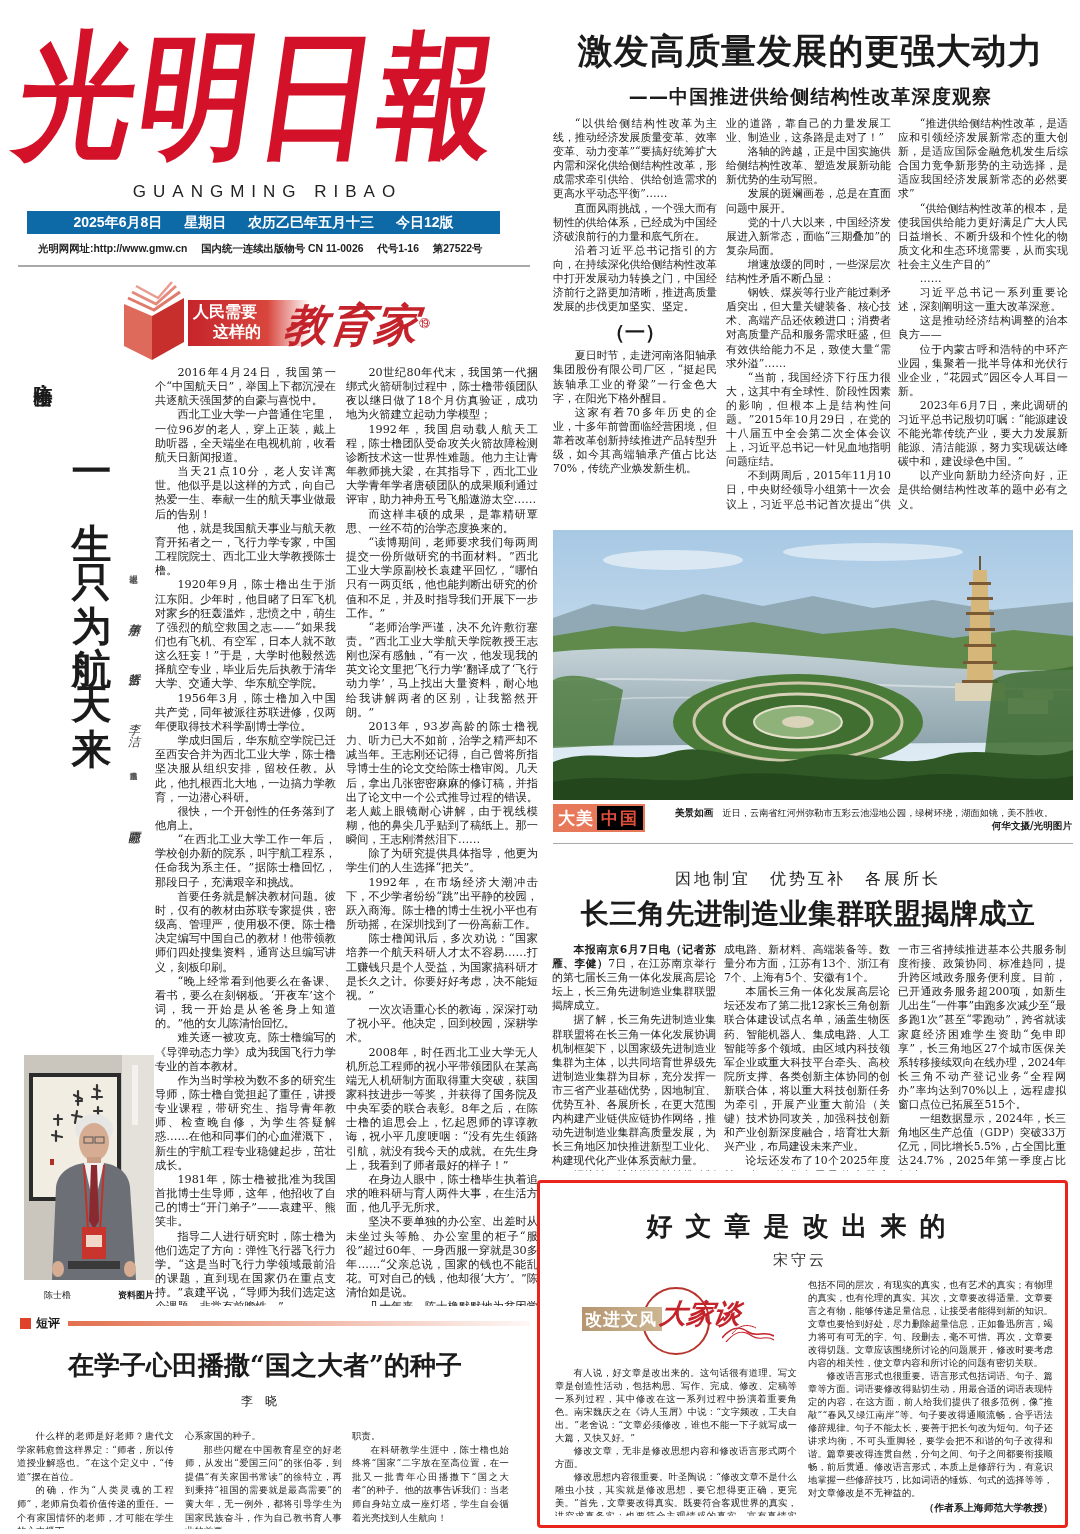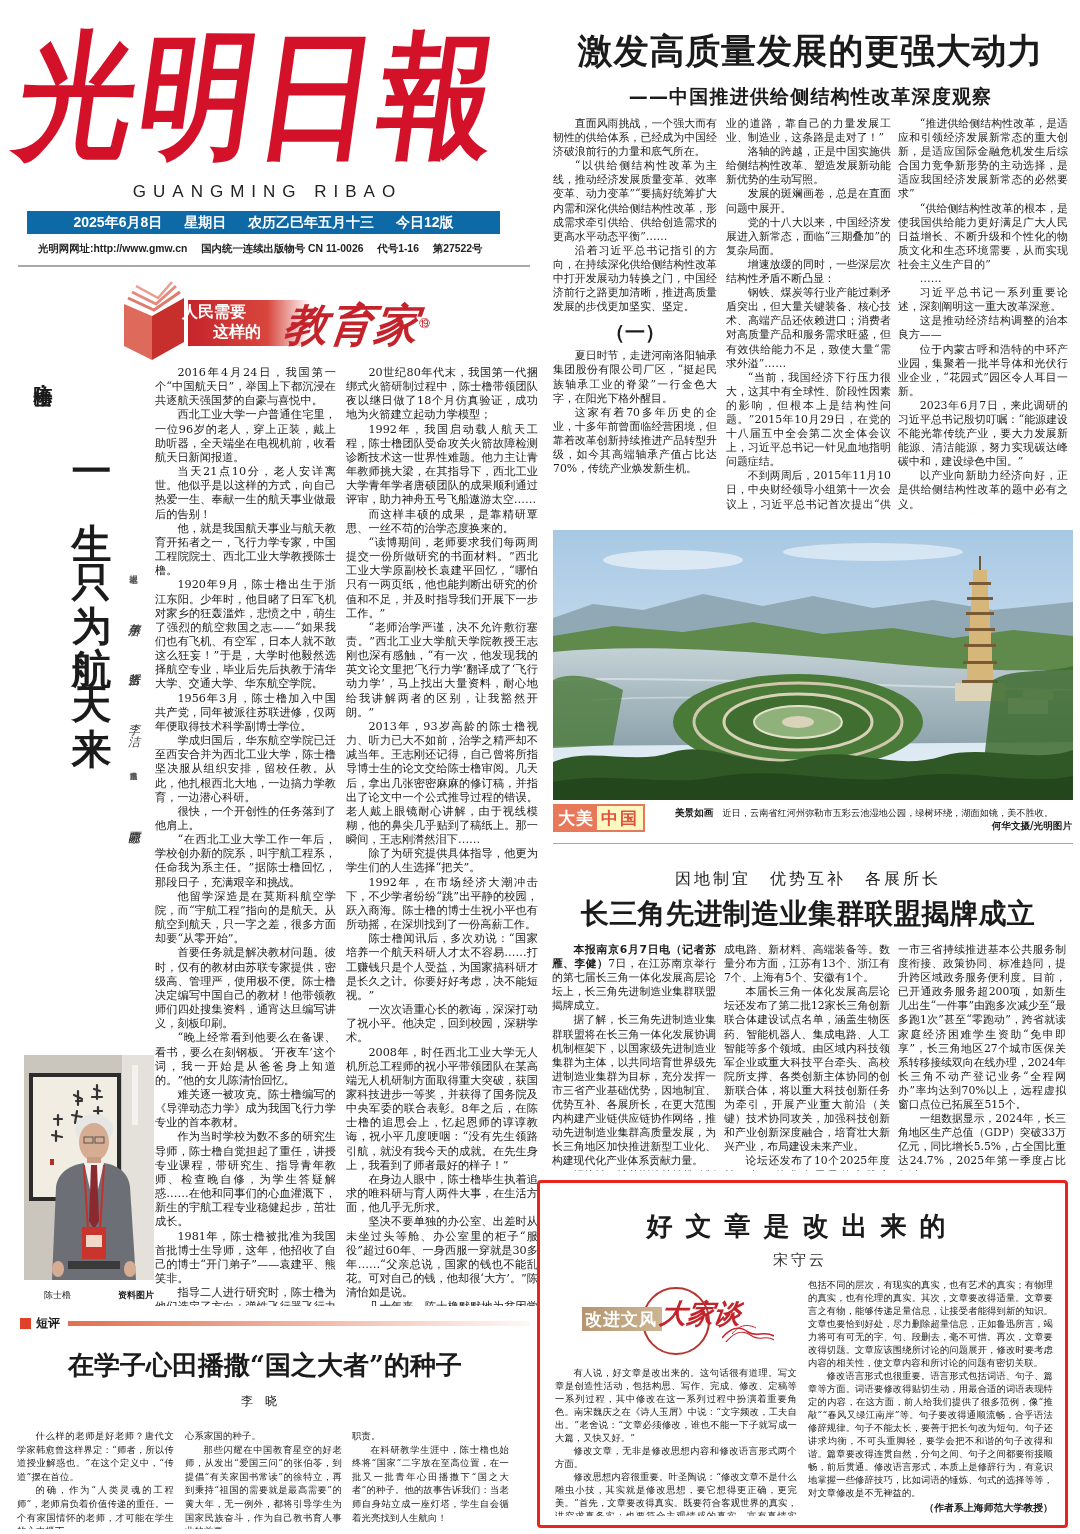--- a/index.html
+++ b/index.html
@@ -24,21 +24,21 @@
 
   
   .lead-title{left:548px;top:30px;width:525px;text-align:center;font-size:35px;font-weight:900;letter-spacing:0.8px;line-height:42px;white-space:nowrap;}
   .lead-sub{left:548px;top:84px;width:525px;text-align:center;font-family:"DejaVu Sans",sans-serif;font-weight:700;font-size:19px;letter-spacing:1.2px;white-space:nowrap;}
   .lead-col{font-size:10.9px;line-height:14.1px;top:117px;height:396px;}
   .sec-mark{text-align:center;font-family:"DejaVu Sans",sans-serif;font-weight:700;font-size:20px;line-height:24px;margin:6px 0 5px 0;text-indent:0;}
 
   
   .band{left:188px;top:300px;width:122px;height:46px;background:linear-gradient(90deg,#c5242b 0%,#d8463d 65%,rgba(216,70,61,0) 100%);}
   .band-t1,.band-t2{color:#fff;font-family:"DejaVu Sans",sans-serif;font-weight:700;font-size:16px;line-height:18px;white-space:nowrap;}
-  .band-t1{left:182px;top:303px;font-family:Liberation Serif, serif;}
+  .band-t1{left:193px;top:303px;font-family:Liberation Serif, serif;}
   .band-t2{left:213px;top:323px;}
   .edu-hl{left:284px;top:296px;font-size:44px;font-weight:700;font-style:italic;color:#c4232b;letter-spacing:1px;white-space:nowrap;transform:skewX(-6deg);}
   .edu-num{left:419px;top:316px;font-size:11px;color:#c4232b;}
   .kicker-v{left:34px;top:371px;font-size:19px;font-weight:700;letter-spacing:1px;line-height:20px;}
   .title-v{left:72px;top:450px;font-family:"DejaVu Sans",sans-serif;font-size:40px;font-weight:900;letter-spacing:41px;line-height:40px;}
   .byl-role{font-size:8.6px;color:#555;line-height:10px;}
   .byl-name{font-size:12px;font-style:italic;line-height:13px;color:#333;}
   .chen-col{font-size:11.2px;line-height:14.15px;top:366px;height:940px;}
   .photo-cap{left:24px;top:1289px;width:130px;font-size:9px;}
   .photo-cap .cr{float:right;font-weight:700;font-family:"DejaVu Sans",sans-serif;}
@@ -48,21 +48,21 @@
   .sc-label{left:36px;top:1315px;font-family:"DejaVu Sans",sans-serif;font-weight:700;font-size:12px;}
   .sc-bar{left:68px;top:1321px;width:462px;height:5px;background:linear-gradient(90deg,#e2704f,rgba(226,112,79,0.05));}
   .sc-title{left:10px;top:1349px;width:510px;text-align:center;font-size:26px;font-weight:700;line-height:32px;white-space:nowrap;}
   .sc-author{left:10px;top:1393px;width:510px;text-align:center;font-size:12px;letter-spacing:12px;}
   .sc-col{top:1429px;height:100px;font-size:9.3px;line-height:13.6px;letter-spacing:0.2px;}
 
   
   .pf-photo{left:553px;top:530px;width:520px;height:270px;}
   .pf-label{left:553px;top:804px;height:24px;border:2px solid #e8785a;display:flex;font-family:"DejaVu Sans",sans-serif;font-weight:700;font-size:17px;line-height:24px;}
   .pf-l1{background:#e8785a;color:#fff;padding:0 3px;letter-spacing:1px;}
-  .pf-l2{color:#e0503a;background:#fef9c3;padding:0 4px;letter-spacing:2px;}
+  .pf-l2{color:#e0503a;background:#000000;padding:0 4px;letter-spacing:2px;}
   .pf-cap{left:675px;top:806px;width:397px;font-size:9.2px;line-height:13px;}
   .pf-cap b{font-family:"DejaVu Sans",sans-serif;font-size:9.6px;margin-right:9px;}
   .pf-credit{text-align:right;font-family:"DejaVu Sans",sans-serif;font-weight:700;font-size:9.6px;}
 
   
   .yrd-kicker{left:548px;top:869px;width:520px;text-align:center;font-size:16px;letter-spacing:3px;white-space:nowrap;}
   .yrd-title{left:548px;top:897px;width:520px;text-align:center;font-size:28px;font-weight:900;letter-spacing:0.4px;line-height:34px;white-space:nowrap;}
   .yrd-col{top:943px;height:228px;font-size:10.8px;line-height:14.1px;}
   .yrd-col b{font-family:"DejaVu Sans",sans-serif;}
 
@@ -96,22 +96,22 @@
     <span>国内统一连续出版物号 CN 11-0026</span>
     <span>代号1-16</span>
     <span>第27522号</span>
   </div>
   <div class="abs hrule" style="left:18px;top:265px;width:512px;height:2px;"></div>
 
   <div class="abs lead-title">激发高质量发展的更强大动力</div>
   <div class="abs lead-sub">——中国推进供给侧结构性改革深度观察</div>
   <div class="col lead-col" style="left:553px;width:164px;">
     <div class="list">
+        <p>“以供给侧结构性改革为主线，推动经济发展质量变革、效率变革、动力变革”“要搞好统筹扩大内需和深化供给侧结构性改革，形成需求牵引供给、供给创造需求的更高水平动态平衡”……</p>
         <p>直面风雨挑战，一个强大而有韧性的供给体系，已经成为中国经济破浪前行的力量和底气所在。</p>
-        <p>“以供给侧结构性改革为主线，推动经济发展质量变革、效率变革、动力变革”“要搞好统筹扩大内需和深化供给侧结构性改革，形成需求牵引供给、供给创造需求的更高水平动态平衡”……</p>
         <p>沿着习近平总书记指引的方向，在持续深化供给侧结构性改革中打开发展动力转换之门，中国经济前行之路更加清晰，推进高质量发展的步伐更加坚实、坚定。</p>
       </div>
     <div class="sec-mark">（一）</div>
     <div class="list">
         <p>夏日时节，走进河南洛阳轴承集团股份有限公司厂区，“挺起民族轴承工业的脊梁”一行金色大字，在阳光下格外醒目。</p>
         <p>这家有着70多年历史的企业，十多年前曾面临经营困境，但靠着改革创新持续推进产品转型升级，如今其高端轴承产值占比达70%，传统产业焕发新生机。</p>
       </div>
   </div>
   <div class="col lead-col cont" style="left:726px;width:165px;">
       <p>业的道路，靠自己的力量发展工业、制造业，这条路是走对了！”</p>
@@ -164,21 +164,20 @@
   <div class="col chen-col" style="left:155px;width:181px;">
       <p>2016年4月24日，我国第一个“中国航天日”，举国上下都沉浸在共逐航天强国梦的自豪与喜悦中。</p>
       <p>西北工业大学一户普通住宅里，一位96岁的老人，穿上正装，戴上助听器，全天端坐在电视机前，收看航天日新闻报道。</p>
       <p>当天21点10分，老人安详离世。他似乎是以这样的方式，向自己热爱一生、奉献一生的航天事业做最后的告别！</p>
       <p>他，就是我国航天事业与航天教育开拓者之一，飞行力学专家，中国工程院院士、西北工业大学教授陈士橹。</p>
       <p>1920年9月，陈士橹出生于浙江东阳。少年时，他目睹了日军飞机对家乡的狂轰滥炸，悲愤之中，萌生了强烈的航空救国之志——“如果我们也有飞机、有空军，日本人就不敢这么狂妄！”于是，大学时他毅然选择航空专业，毕业后先后执教于清华大学、交通大学、华东航空学院。</p>
       <p>1956年3月，陈士橹加入中国共产党，同年被派往苏联进修，仅两年便取得技术科学副博士学位。</p>
       <p>学成归国后，华东航空学院已迁至西安合并为西北工业大学，陈士橹坚决服从组织安排，留校任教。从此，他扎根西北大地，一边搞力学教育，一边潜心科研。</p>
       <p>很快，一个开创性的任务落到了他肩上。</p>
       <p>“在西北工业大学工作一年后，学校创办新的院系，叫宇航工程系，任命我为系主任。”据陈士橹回忆，那段日子，充满艰辛和挑战。</p>
-      <p>他留学深造是在莫斯科航空学院，而“宇航工程”指向的是航天。从航空到航天，只一字之差，很多方面却要“从零开始”。</p>
       <p>首要任务就是解决教材问题。彼时，仅有的教材由苏联专家提供，密级高、管理严，使用极不便。陈士橹决定编写中国自己的教材！他带领教师们四处搜集资料，通宵达旦编写讲义，刻板印刷。</p>
       <p>“晚上经常看到他要么在备课、看书，要么在刻钢板。‘开夜车’这个词，我一开始是从爸爸身上知道的。”他的女儿陈清怡回忆。</p>
       <p>难关逐一被攻克。陈士橹编写的《导弹动态力学》成为我国飞行力学专业的首本教材。</p>
       <p>作为当时学校为数不多的研究生导师，陈士橹自觉担起了重任，讲授专业课程，带研究生、指导青年教师、检查晚自修，为学生答疑解惑……在他和同事们的心血灌溉下，新生的宇航工程专业稳健起步，茁壮成长。</p>
       <p>1981年，陈士橹被批准为我国首批博士生导师，这年，他招收了自己的博士“开门弟子”——袁建平、熊笑非。</p>
       <p>指导二人进行研究时，陈士橹为他们选定了方向：弹性飞行器飞行力学。“这是当时飞行力学领域最前沿的课题，直到现在国家仍在重点支持。”袁建平说，“导师为我们选定这个课题，非常有前瞻性。”</p>
     </div>
   <div class="col chen-col" style="left:346px;width:192px;">
       <p>20世纪80年代末，我国第一代捆绑式火箭研制过程中，陈士橹带领团队夜以继日做了18个月仿真验证，成功地为火箭建立起动力学模型；</p>
       <p>1992年，我国启动载人航天工程，陈士橹团队受命攻关火箭故障检测诊断技术这一世界性难题。他力主让青年教师挑大梁，在其指导下，西北工业大学青年学者唐硕团队的成果顺利通过评审，助力神舟五号飞船遨游太空……</p>

